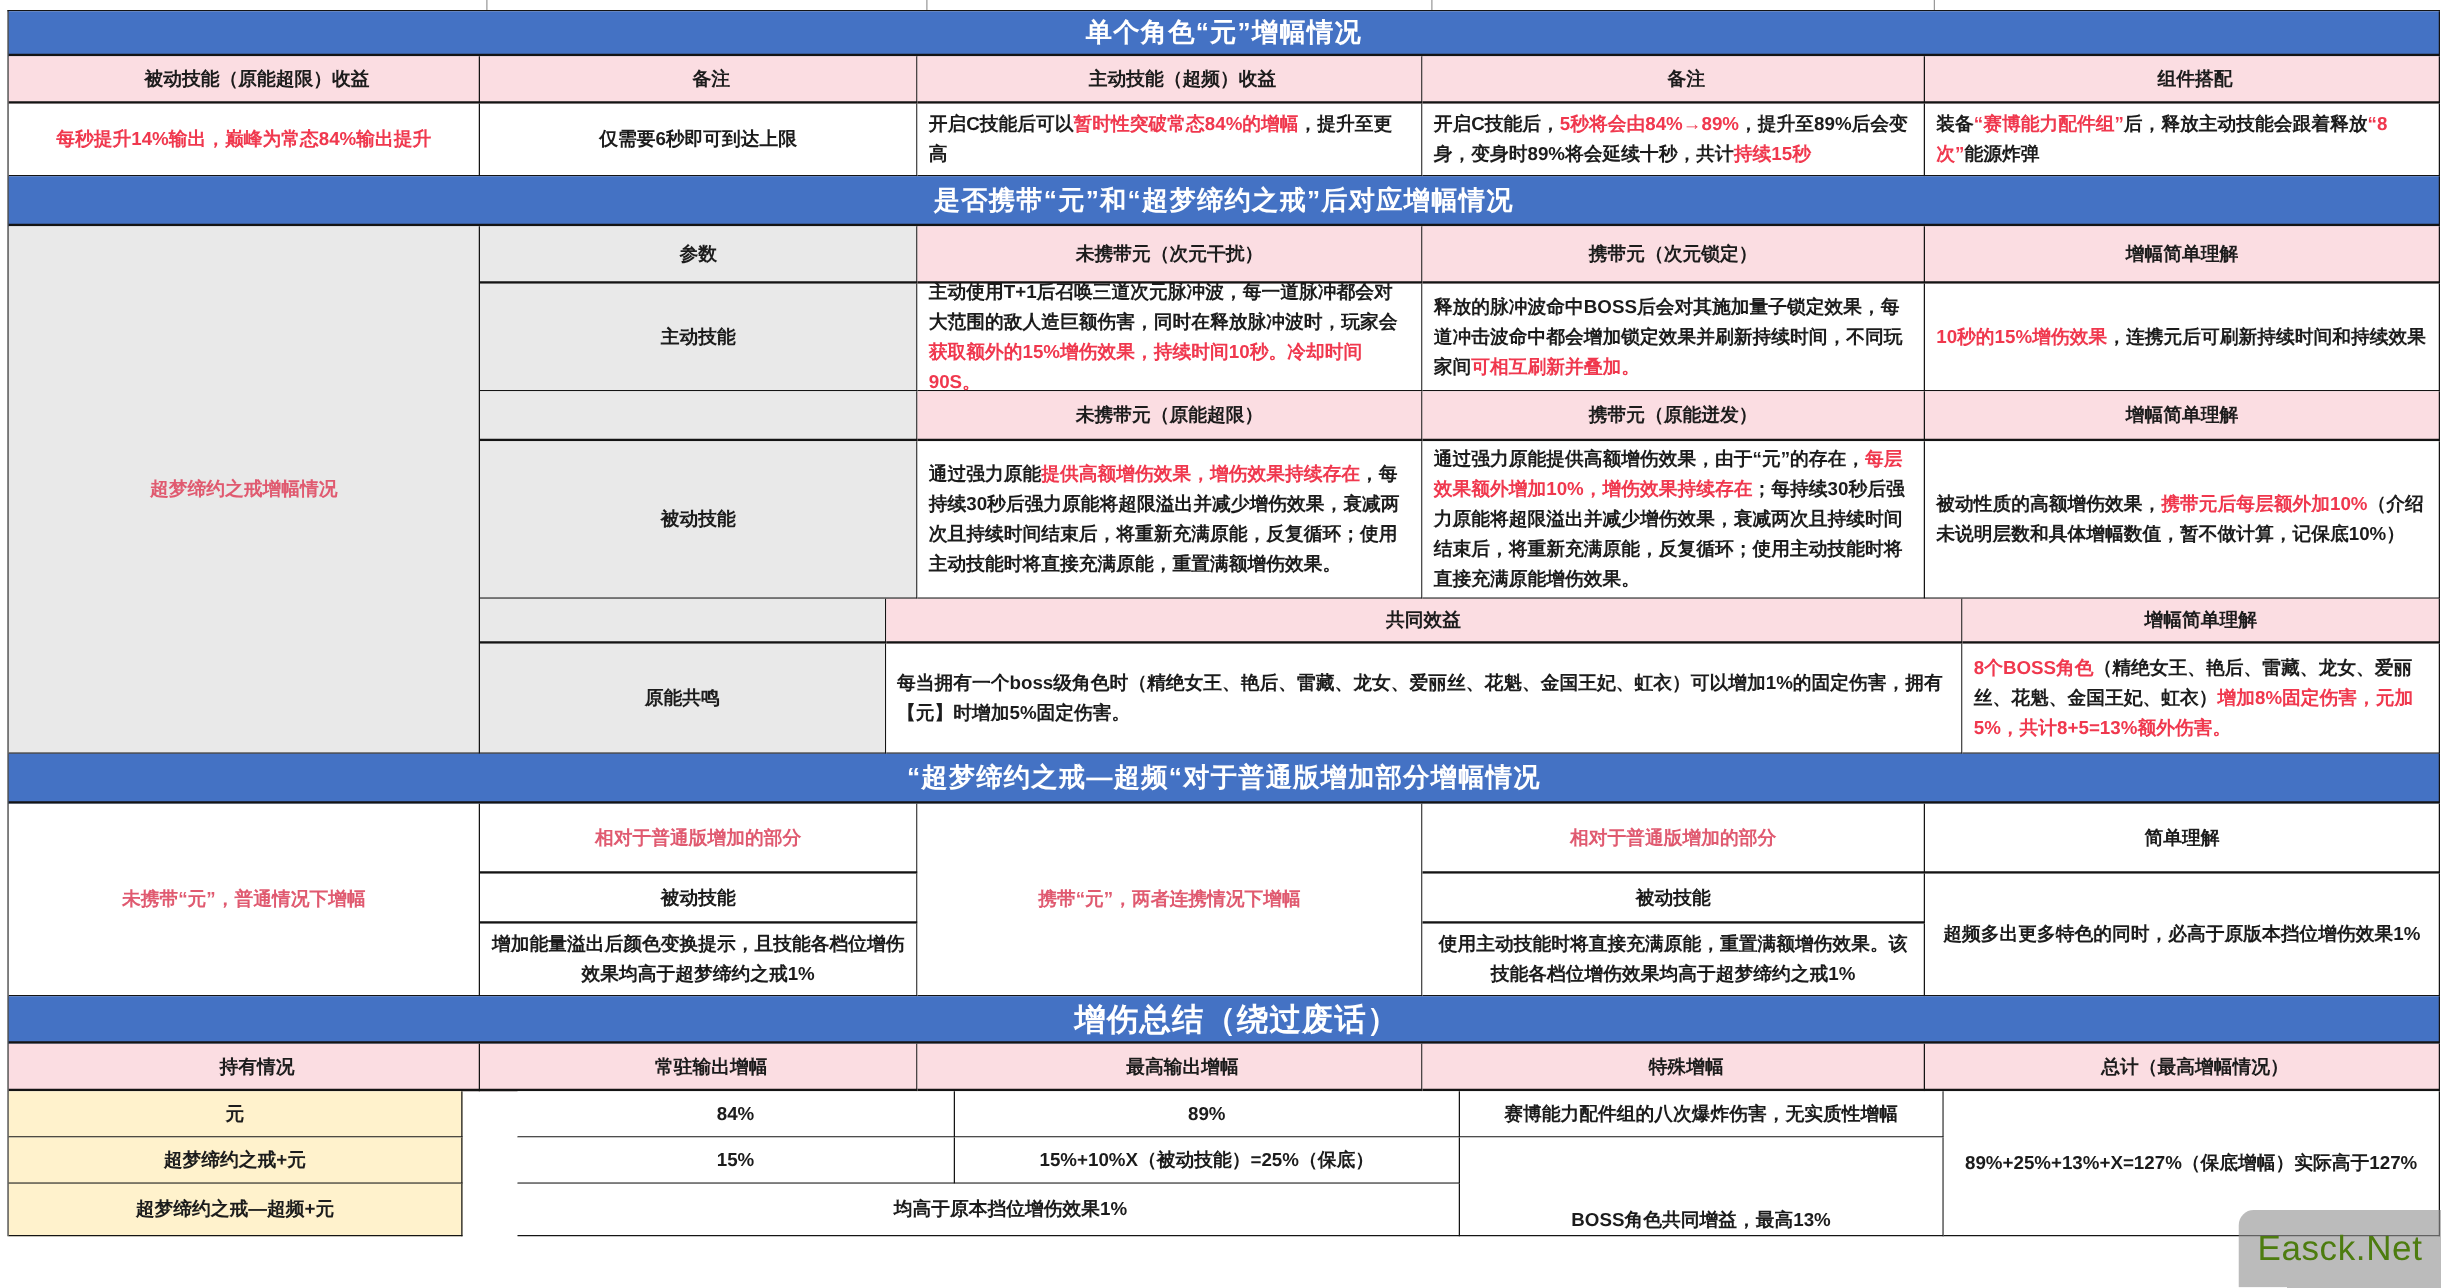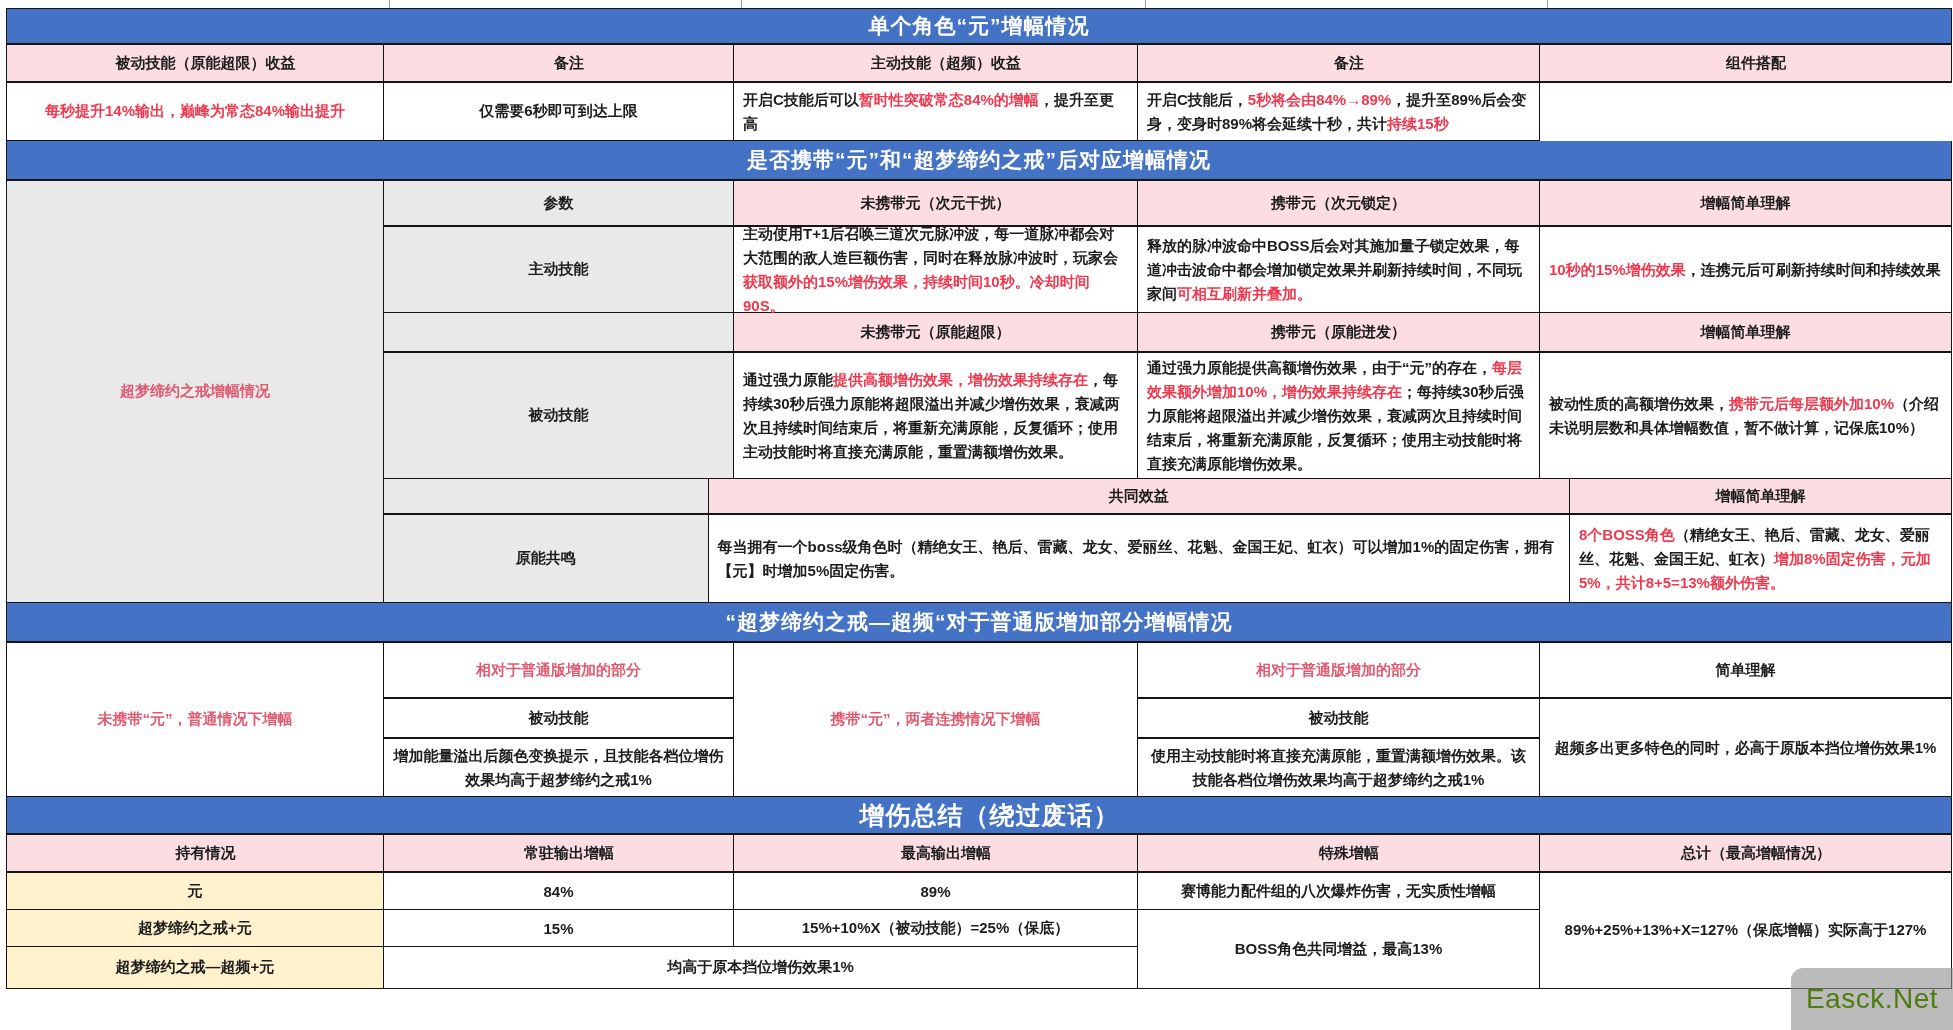--- a/index.html
+++ b/index.html
@@ -21,24 +21,24 @@
   .band.big{font-size:25px;}
   .pink{background:var(--header-pink,#fbdde2);}
   .grey{background:var(--cell-grey,#e9e9e9);}
   .yellow{background:var(--label-yellow,#fff2cc);}
   .rose{color:var(--rose,#e05a70);}
   .em-red{color:var(--red,#f0384e);}
   .bb2{border-bottom-width:2px;}
   
   .wfull{width:1945px;}
   .c1{width:377px;}.c2{width:350px;}.c3{width:404px;}.c4{width:402px;}.c5{width:412px;}
-  .w806{width:931px;}.w754{width:754px;}.w1568{width:1568px;}
+  .w806{width:931px;}.w754{width:754px;padding-left:44px;}.w1568{width:1568px;}
   
   .h36{height:36px;}.h37{height:37px;}.h38{height:38px;padding-left:29px;}.h40{height:40px;}.h42{height:42px;}
-  .h46{height:46px;}.h56{height:56px;}.h58{height:58px;}.h79{height:79px;}.h86{height:86px;}
+  .h46{height:46px;}.h56{height:56px;}.h58{height:58px;}.h79{height:79px;align-items:flex-end;}.h86{height:86px;}
   .h88{height:88px;}.h98{height:98px;}.h116{height:116px;justify-content:center;}.h126{height:126px;}
   .h154{height:154px;}.h422{height:422px;}
   .stub{position:absolute;top:0;width:1px;height:8px;background:#9a9a9a;}
   .watermark{position:absolute;right:0;bottom:0;width:162px;height:62px;
              background:rgba(145,145,145,.62);border-radius:12px 0 0 0;
              display:flex;align-items:center;justify-content:center;
              font-size:28px;font-weight:400;color:#4d7c0f;letter-spacing:.5px;}
 </style>
 </head>
 <body>
@@ -80,20 +80,23 @@
         </div>
       <div class="cell c2 h58">
           <div class="txt tc"><span>仅需要6秒即可到达上限</span></div>
         </div>
       <div class="cell c3 h58 para">
           <div class="txt tl"><span>开启C技能后可以</span><span class="em-red">暂时性突破常态84%的增幅</span><span>，提升至更高</span></div>
         </div>
       <div class="cell c4 h58 para">
           <div class="txt tl"><span>开启C技能后，</span><span class="em-red">5秒将会由84%→89%</span><span>，提升至89%后会变身，变身时89%将会延续十秒，共计</span><span class="em-red">持续15秒</span></div>
         </div>
+      <div class="cell c5 h58 para">
+          <div class="txt tl"><span>装备</span><span class="em-red">“赛博能力配件组”</span><span>后，释放主动技能会跟着释放</span><span class="em-red">“8次”</span><span>能源炸弹</span></div>
+        </div>
     </div>
 
     <div class="row">
       <div class="cell band h40 wfull">是否携带“元”和“超梦缔约之戒”后对应增幅情况</div>
     </div>
 
     <div class="row">
       <div class="cell grey c1 h422">
           <div class="txt tc rose">超梦缔约之戒增幅情况</div>
         </div>

